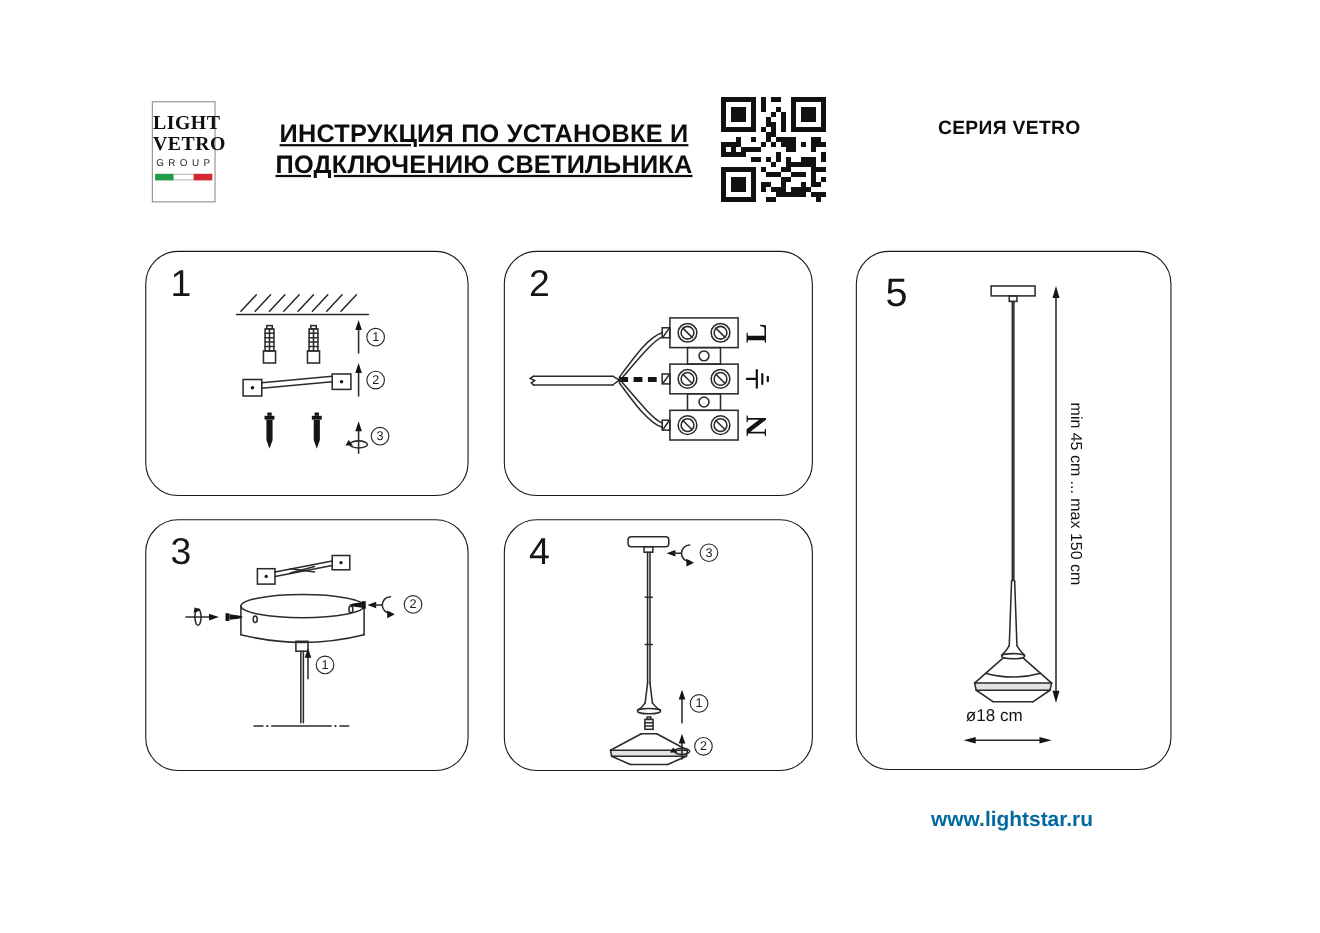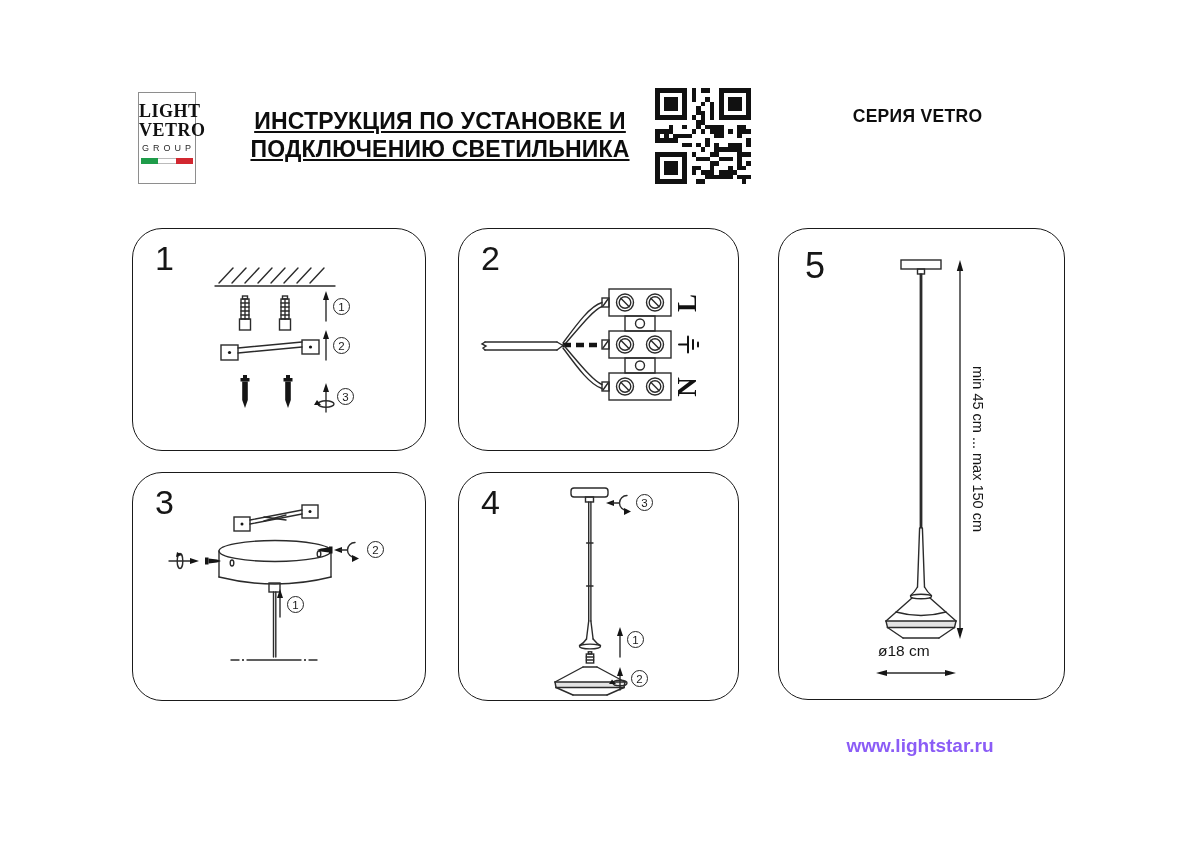--- a/index.html
+++ b/index.html
@@ -45,21 +45,21 @@
   .term{position:absolute;width:30px;height:30px;line-height:30px;text-align:center;
     font-family:"Liberation Serif",serif;font-weight:700;font-size:27px;color:#111;
     transform:rotate(-90deg);}
   .dim-v-label{
     position:absolute;left:87px;top:210px;width:220px;height:20px;text-align:center;
     font-size:14.5px;font-weight:500;color:#161616;transform:rotate(90deg);white-space:nowrap;
   }
   .dim-h-label{position:absolute;left:99px;top:413px;width:86px;text-align:left;
     font-size:15.5px;font-weight:500;color:#161616;}
   .footer-url{position:absolute;left:820px;top:735px;width:200px;text-align:center;
-    font-weight:700;font-size:19px;color:#8b5cf6;}
+    font-weight:700;font-size:19px;color:#0369a1;}
   .ink{stroke:#2b2b2b;fill:none;stroke-width:1.4;stroke-linecap:round;}
   .inkfill{fill:#151515;stroke:none;}
   .band{fill:#e3e3e3;stroke:none;}
 </style>
 </head>
 <body>
 
 <div class="logo-box">
   <div class="logo-word">LIGHT</div>
   <div class="logo-word">VETRO</div>

